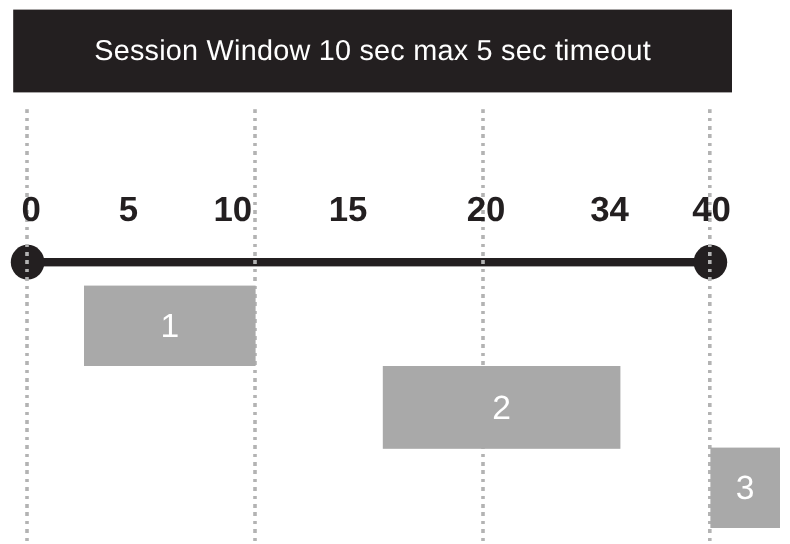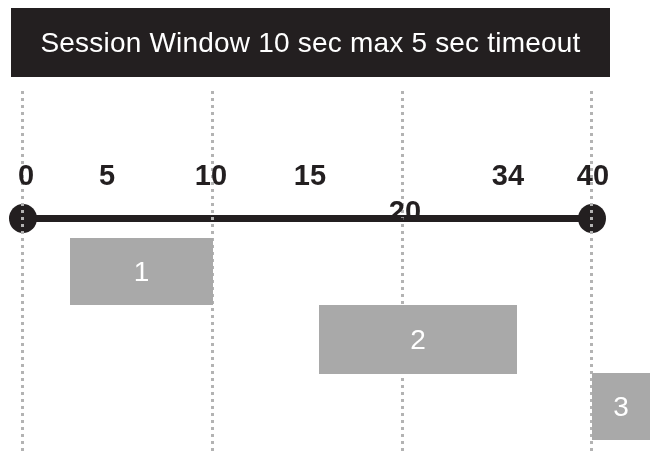--- a/index.html
+++ b/index.html
@@ -22,21 +22,21 @@
     font-family:"Liberation Sans","DejaVu Sans",sans-serif;
   }
   .banner{
     position:absolute;left:11px;top:8px;width:599px;height:69px;
     background:var(--banner-bg);
     display:flex;align-items:center;justify-content:center;
     z-index:5;
   }
   .banner-title{
     color:var(--banner-text);
-    font-size:28px;
+    font-size:24px;
     letter-spacing:0.2px;
     white-space:nowrap;
   }
   .gridline{
     position:absolute;top:91px;height:362px;width:3px;
     background:repeating-linear-gradient(
       to bottom,
       var(--gridline) 0px, var(--gridline) 3px,
       transparent 3px, transparent 7px
     );
@@ -50,23 +50,23 @@
     position:absolute;top:161px;
     transform:translateX(-50%);
     font-weight:bold;
     font-size:29px;
     line-height:1;
     color:var(--tick-text);
     z-index:3;
   }
   .tick-label.t0{left:26px;}
   .tick-label.t5{left:107px;}
-  .tick-label.t10{left:211px;}
-  .tick-label.t15{left:310px;}
-  .tick-label.t20{left:405px;margin-top:36px;}
+  .tick-label.t10{left:194px;}
+  .tick-label.t15{left:290px;}
+  .tick-label.t20{left:405px;}
   .tick-label.t25{left:508px;}
   .tick-label.t30{left:593px;}
   .timeline-bar{
     position:absolute;left:22px;top:215px;width:570px;height:7px;
     background:var(--timeline);
     z-index:1;
   }
   .timeline-dot{
     position:absolute;top:204px;width:28px;height:29px;
     border-radius:50%;

